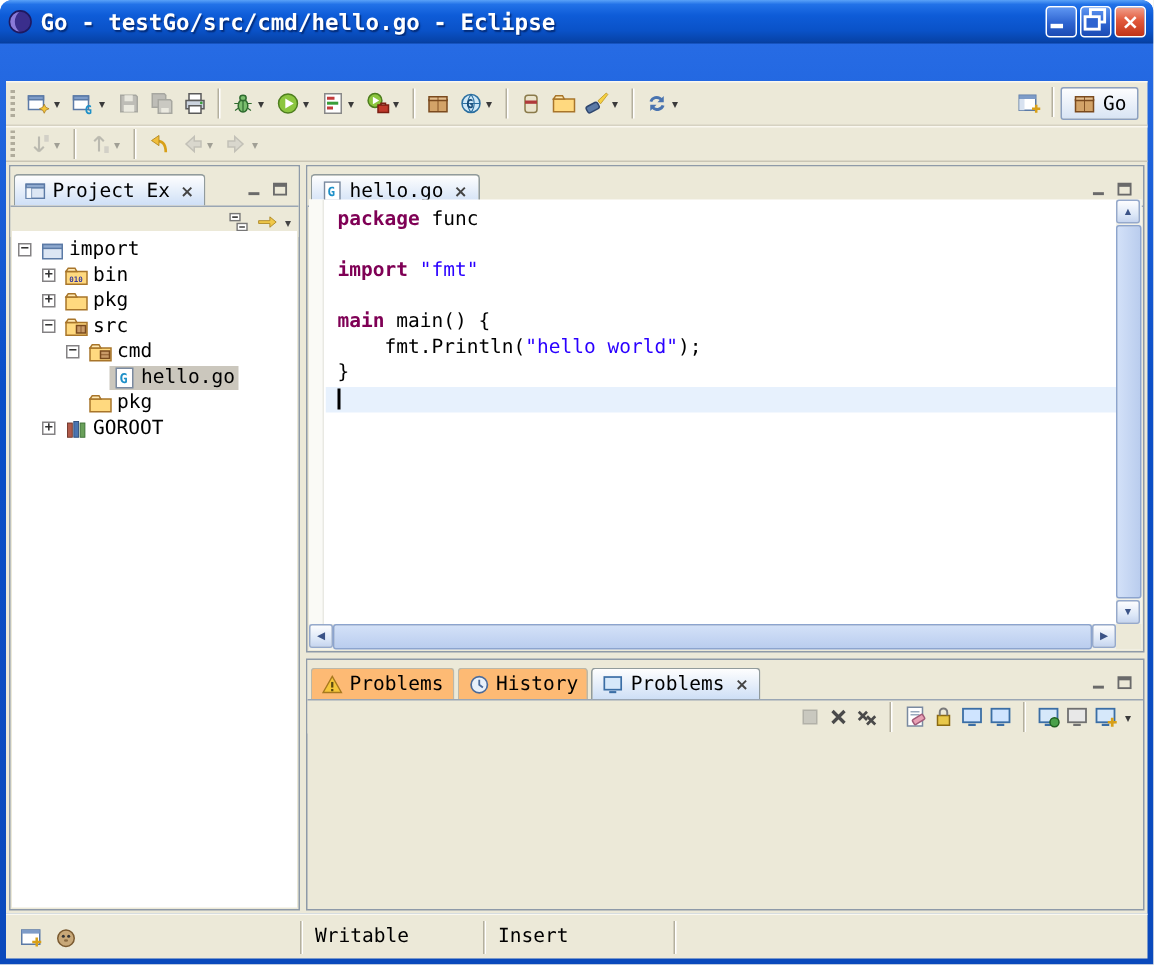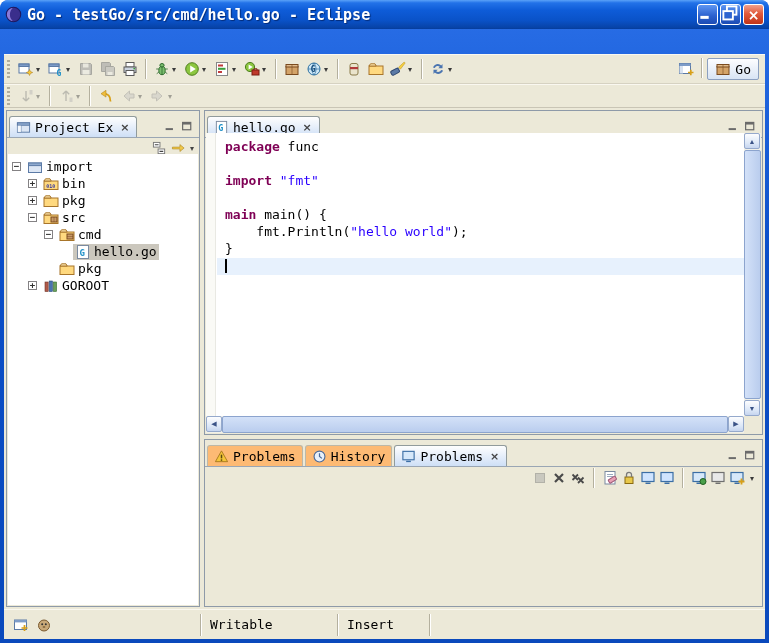--- a/index.html
+++ b/index.html
@@ -116,21 +116,21 @@
   .console-vscroll { position:absolute; top:0; right:0; width:17px; bottom:0; background:#F1F1E9; }
 
   
   .statusbar { position:absolute; left:4px; right:4px; bottom:4px; height:30px; background:#ECE9D8;
     border-top:1px solid #FAF8F0; display:flex; align-items:center;
     font:13px "DejaVu Sans Mono","Liberation Mono",monospace; }
   .sb-left { width:196px; display:flex; align-items:center; gap:7px; padding-left:9px; }
   .sb-left .ico { width:16px; height:16px; }
   .sb-sep { width:2px; height:22px; border-left:1px solid #B4B09E; border-right:1px solid #FFF; }
   .sb-field { padding-left:8px; }
-  .sb-f1 { width:135px; } .sb-f2 { width:90px; }
+  .sb-f1 { width:120px; } .sb-f2 { width:125px; }
 </style>
 </head>
 <body>
 
 <div class="window">
 
   <div class="titlebar">
     <span class="app-icon ico"><svg viewBox="0 0 16 16" width="100%" height="100%">
           <circle cx="8" cy="8" r="6.8" fill="#3A2E8C"></circle>
           <path d="M8 1.2a6.8 6.8 0 000 13.6A8.5 8.5 0 018 1.2z" fill="#8A7AD8"></path>

